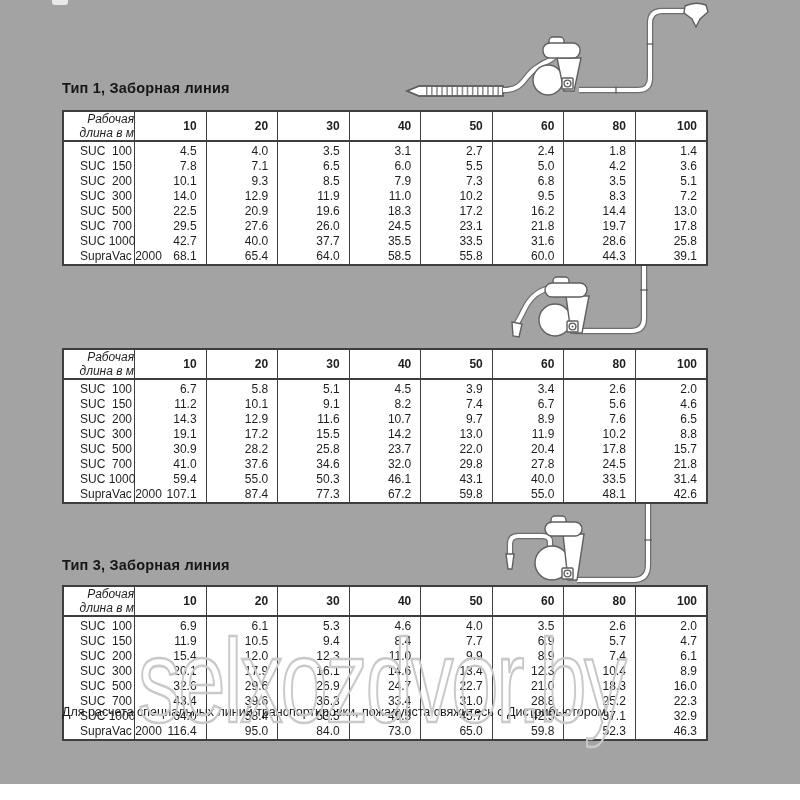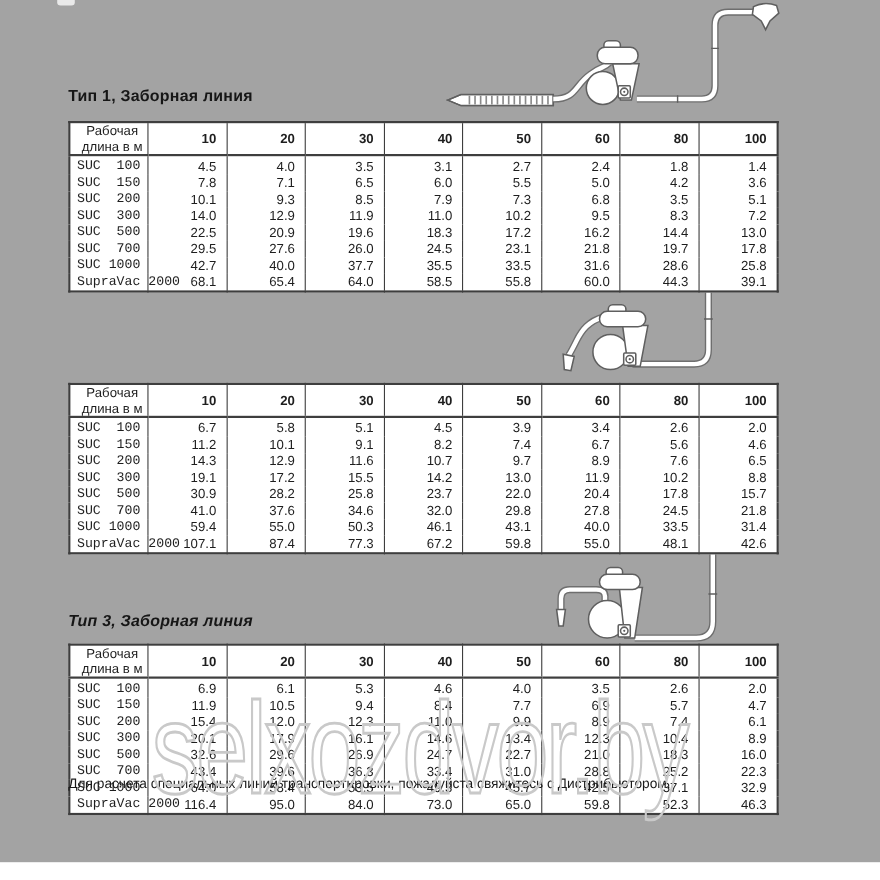--- a/index.html
+++ b/index.html
@@ -12,24 +12,24 @@
   .spec-table{
     position:absolute;left:62px;width:646px;border-collapse:collapse;table-layout:fixed;
     font-size:12px;color:#1e1e1e;background:#fff;
   }
   .spec-table,.spec-table th,.spec-table td{border:0;}
   .spec-table{border:2px solid #3e3e3e;}
   .spec-table thead th{
     border-bottom:2px solid #3e3e3e;font-weight:bold;text-align:right;
     height:21px;padding:0 9px 0 0;vertical-align:middle;
   }
-  .spec-table thead th.lbl{font-weight:normal;text-align:center;padding:0 0 0 6px;}
+  .spec-table thead th.lbl{font-weight:normal;text-align:right;padding:0 0 0 6px;font-style:italic;}
   .spec-table th+th,.spec-table td+td{border-left:1.5px solid #3e3e3e;}
   .spec-table tbody td{height:15px;text-align:right;padding:0 9px 0 0;vertical-align:middle;line-height:15px;}
-  .spec-table tbody td.lbl{text-align:left;padding:0 0 0 6px;white-space:pre;font-family:Liberation Mono, monospace;}
+  .spec-table tbody td.lbl{text-align:left;padding:0 0 0 16px;white-space:pre;}
   .spec-table tbody tr:first-child td{padding-top:2px;}
   .illu{position:absolute;}
   .illu .pipe-o{stroke:#6e6e6e;stroke-width:6.5;fill:none;stroke-linejoin:round;stroke-linecap:butt;}
   .illu .pipe-i{stroke:#ffffff;stroke-width:4;fill:none;stroke-linejoin:round;stroke-linecap:butt;}
   .illu .part{stroke:#5f5f5f;stroke-width:1.4;fill:#ffffff;}
   .illu .thin{stroke:#5f5f5f;stroke-width:1.3;fill:none;}
   .illu .ribs{stroke:#8a8a8a;stroke-width:8;stroke-dasharray:1.5 3.6;fill:none;}
   .footer-note{position:absolute;left:62px;top:705px;font-size:12.5px;color:#1a1a1a;}
   .watermark{
     position:absolute;left:138px;top:622px;z-index:6;pointer-events:none;
@@ -314,21 +314,21 @@
           <td>77.3</td>
           <td>67.2</td>
           <td>59.8</td>
           <td>55.0</td>
           <td>48.1</td>
           <td>42.6</td>
         </tr>
       </tbody>
     </table>
 
-  <div class="section-title" style="top:557px;font-style:italic;">Тип 3, Заборная линия</div>
+  <div class="section-title" style="top:557px;">Тип 3, Заборная линия</div>
   <table class="spec-table" style="top:585px;">
       <thead>
         <tr>
           <th class="lbl">Рабочая длина в м</th>
           <th>10</th>
           <th>20</th>
           <th>30</th>
           <th>40</th>
           <th>50</th>
           <th>60</th>

